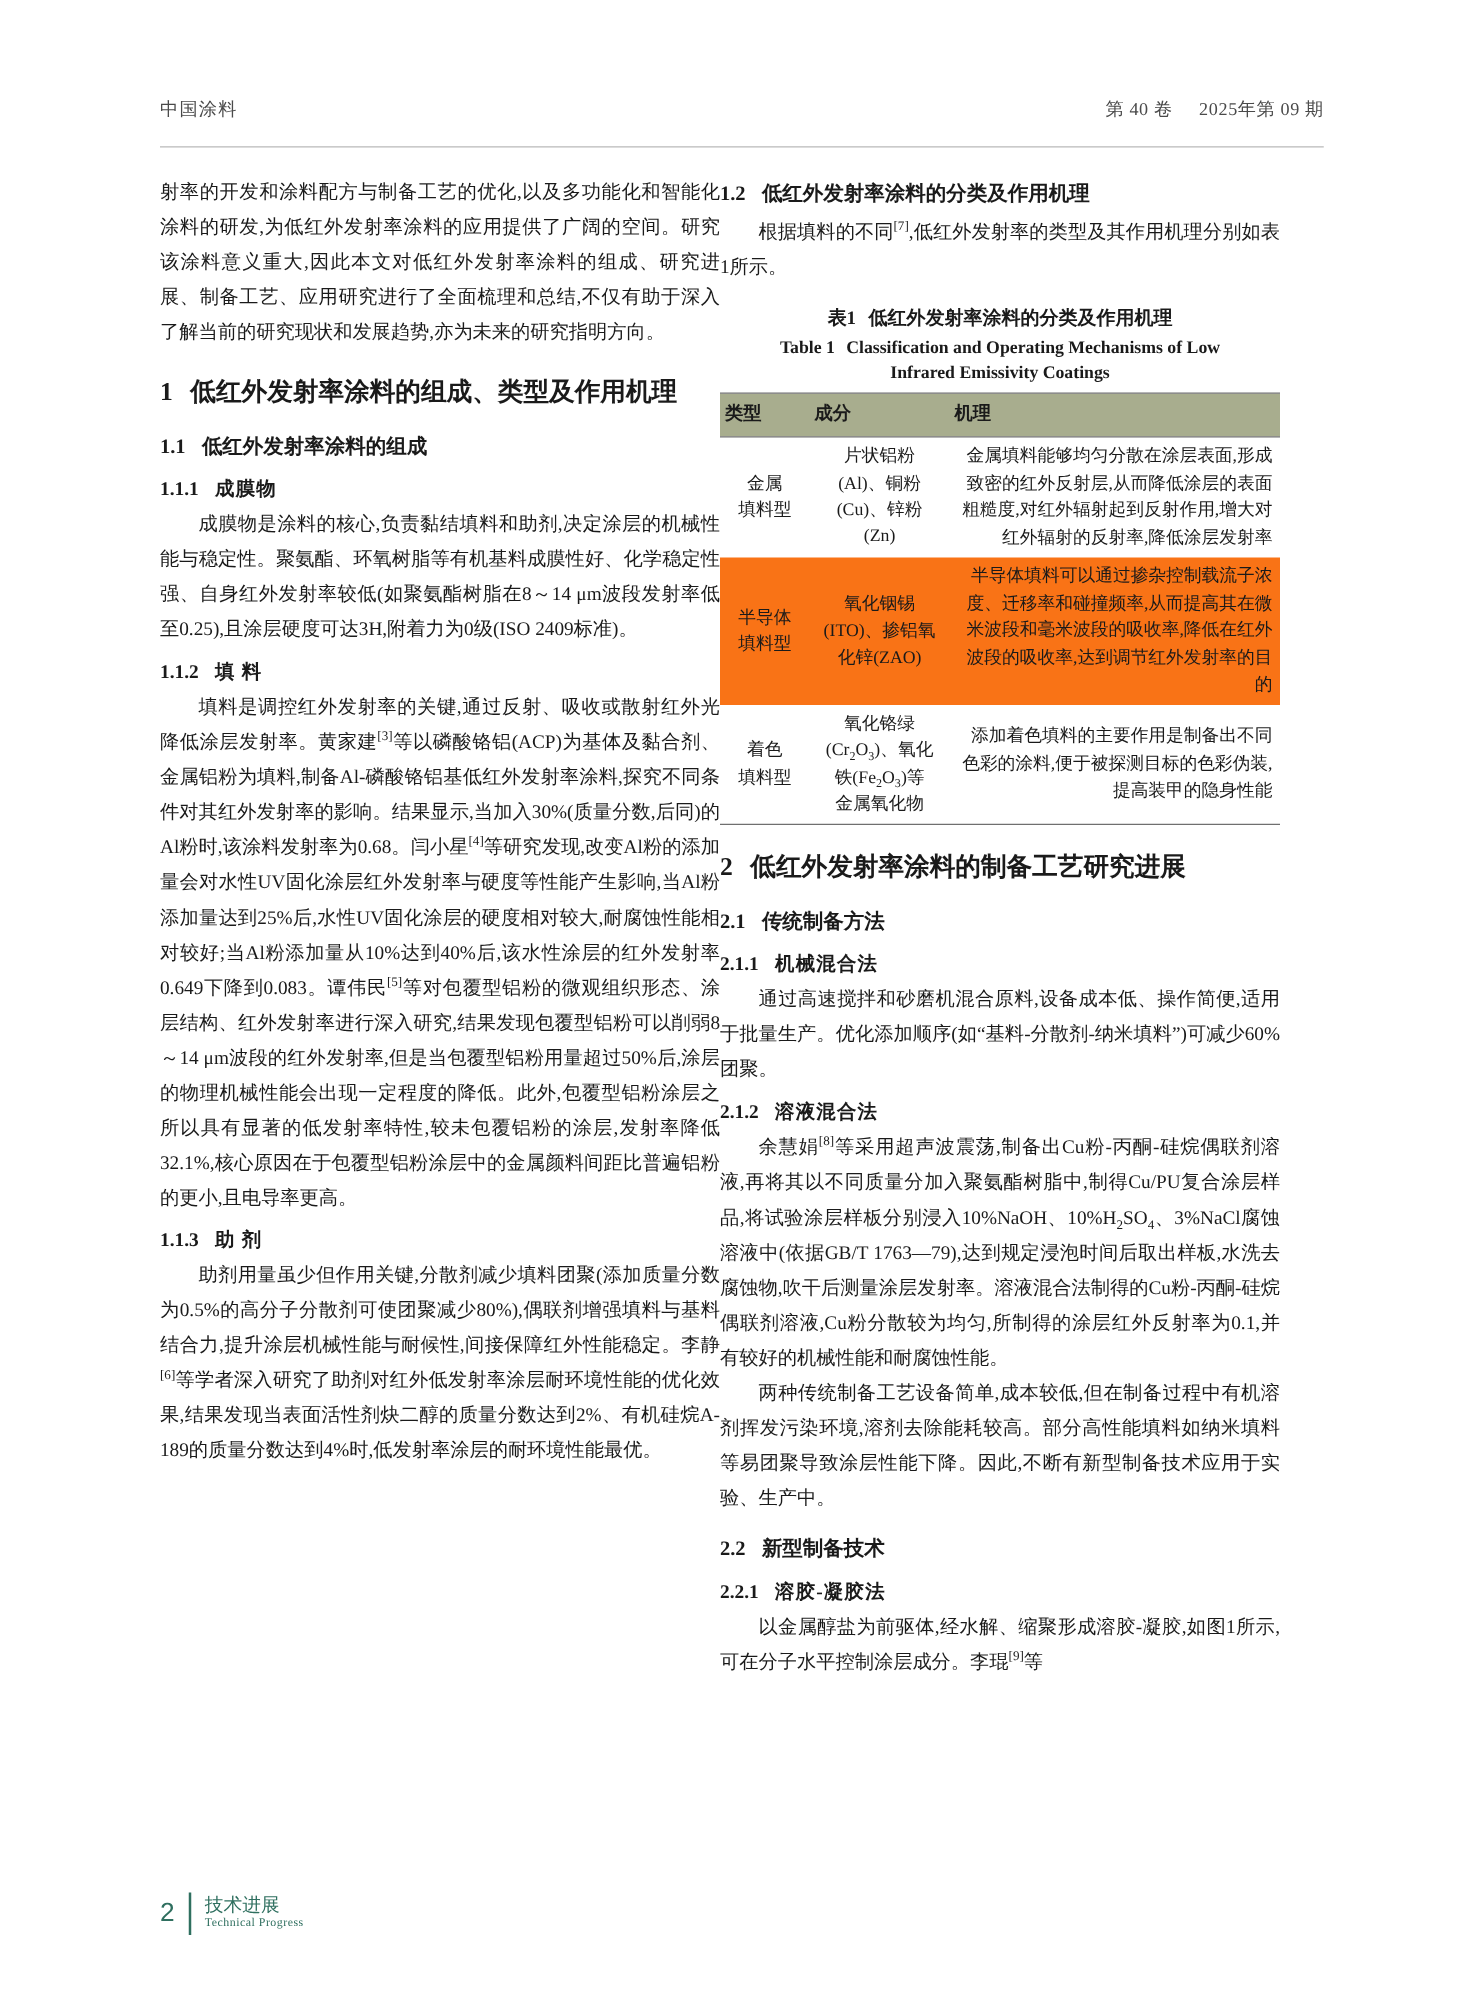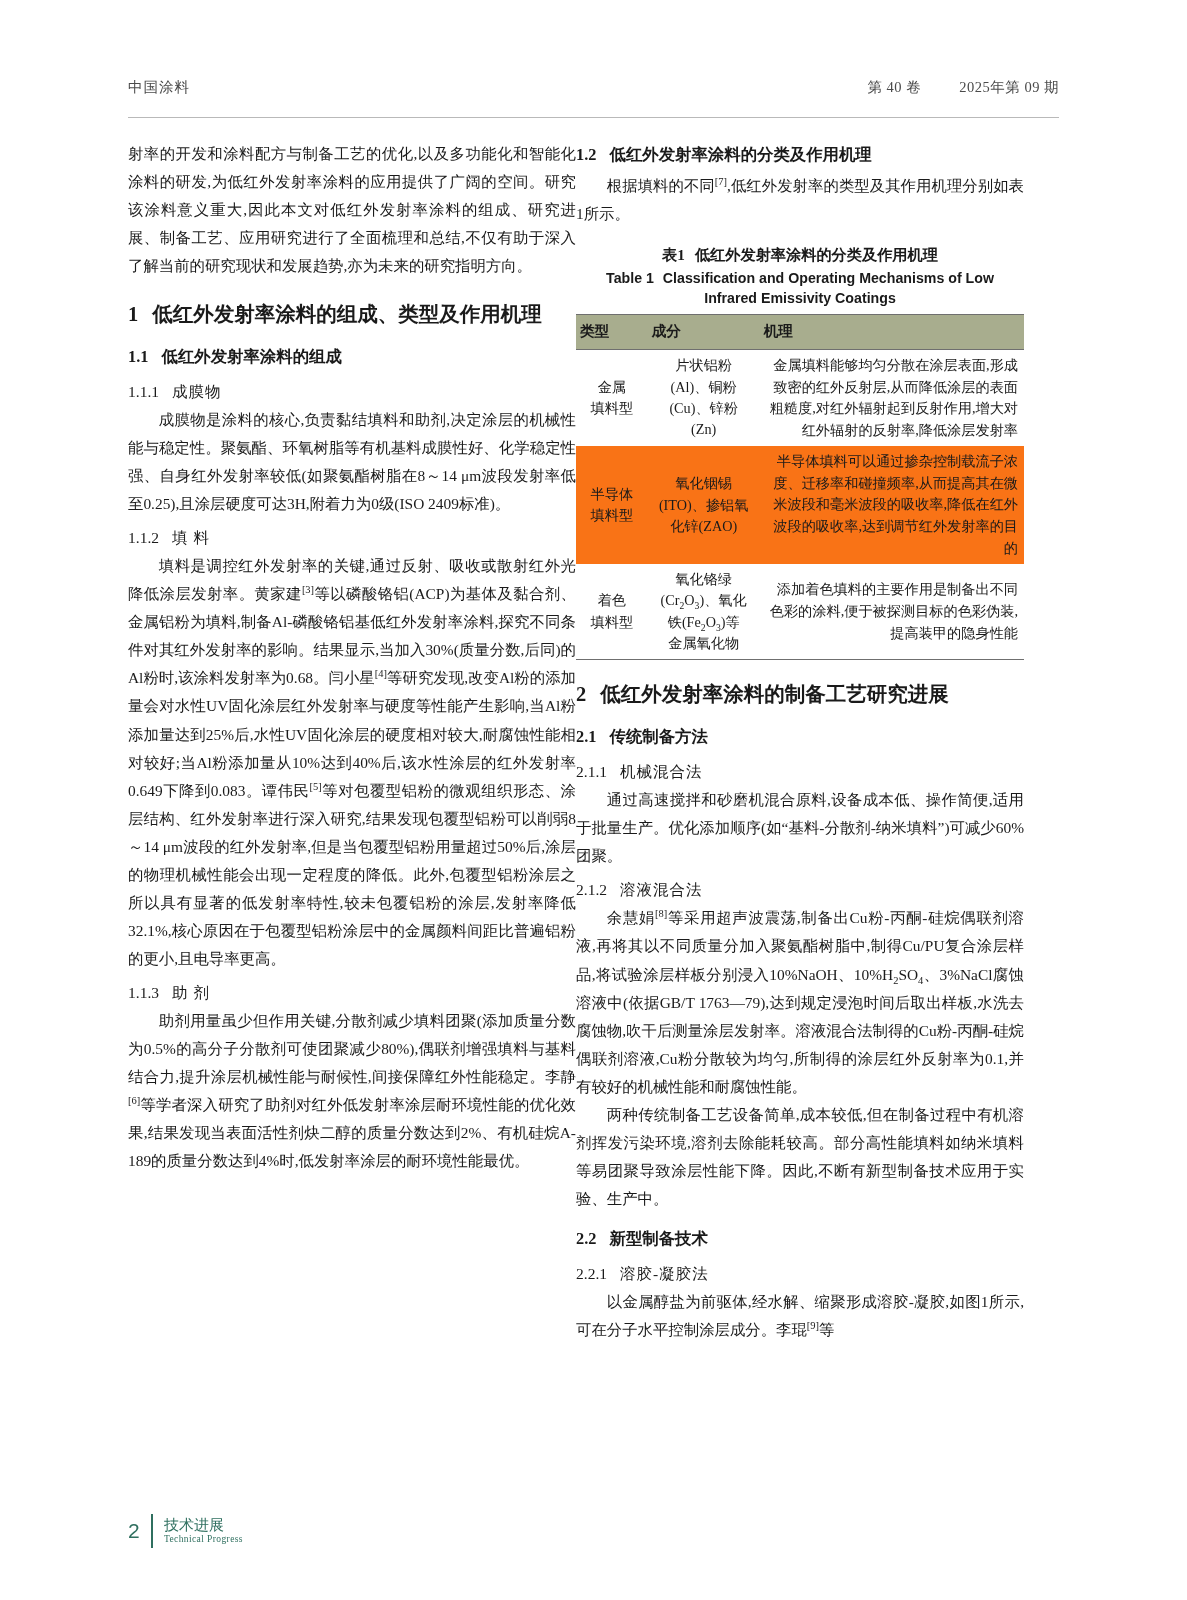--- a/index.html
+++ b/index.html
@@ -28,21 +28,21 @@
     display: flex;
     justify-content: space-between;
     align-items: flex-end;
     font-size: 14.5px;
     color: #4a4a4a;
     letter-spacing: 1px;
     padding-bottom: 20px;
     border-bottom: 1.1px solid #b9b9b9;
   }
   .runhead .right { letter-spacing: 0.5px; }
-  .runhead .right span { margin-left: 34px; }
+  .runhead .right span { margin-left: 17px; }
 
   
   .columns {
     display: flex;
     margin-top: 22px;
   }
   .col {
     width: 448px;
     font-size: 15.4px;
     line-height: 1.82;
@@ -64,21 +64,21 @@
   h2.h1 .num { flex: 0 0 auto; }
   h3.h2 {
     font-size: 16.4px;
     font-weight: bold;
     margin: 11px 0 2px 0;
     display: flex;
     gap: 13px;
   }
   h4.h3 {
     font-size: 15.5px;
-    font-weight: normal;
+    font-weight: bold;
     margin: 6px 0 0 0;
     display: flex;
     gap: 13px;
   }
   h4.h3 .num { flex: 0 0 auto; }
   h4.h3 .txt { letter-spacing: 1px; }
 
   sup { font-size: 0.68em; vertical-align: super; line-height: 0; }
   sub { font-size: 0.68em; vertical-align: sub; line-height: 0; }
 
@@ -88,21 +88,21 @@
     font-size: 15.2px;
     font-weight: bold;
     margin: 16px 0 1px 0;
     line-height: 1.5;
   }
   .tbl-caption .cn-label { margin-right: 10px; }
   .tbl-caption-en {
     text-align: center;
     font-size: 14.2px;
     font-weight: bold;
-    font-family: Liberation Sans, sans-serif;
+    font-family: Liberation Serif, serif;
     line-height: 1.42;
     margin-bottom: 6px;
   }
   .tbl-caption-en .en-label { margin-right: 9px; }
 
   table.data {
     width: 100%;
     border-collapse: collapse;
     font-size: 14.2px;
     line-height: 1.5;

